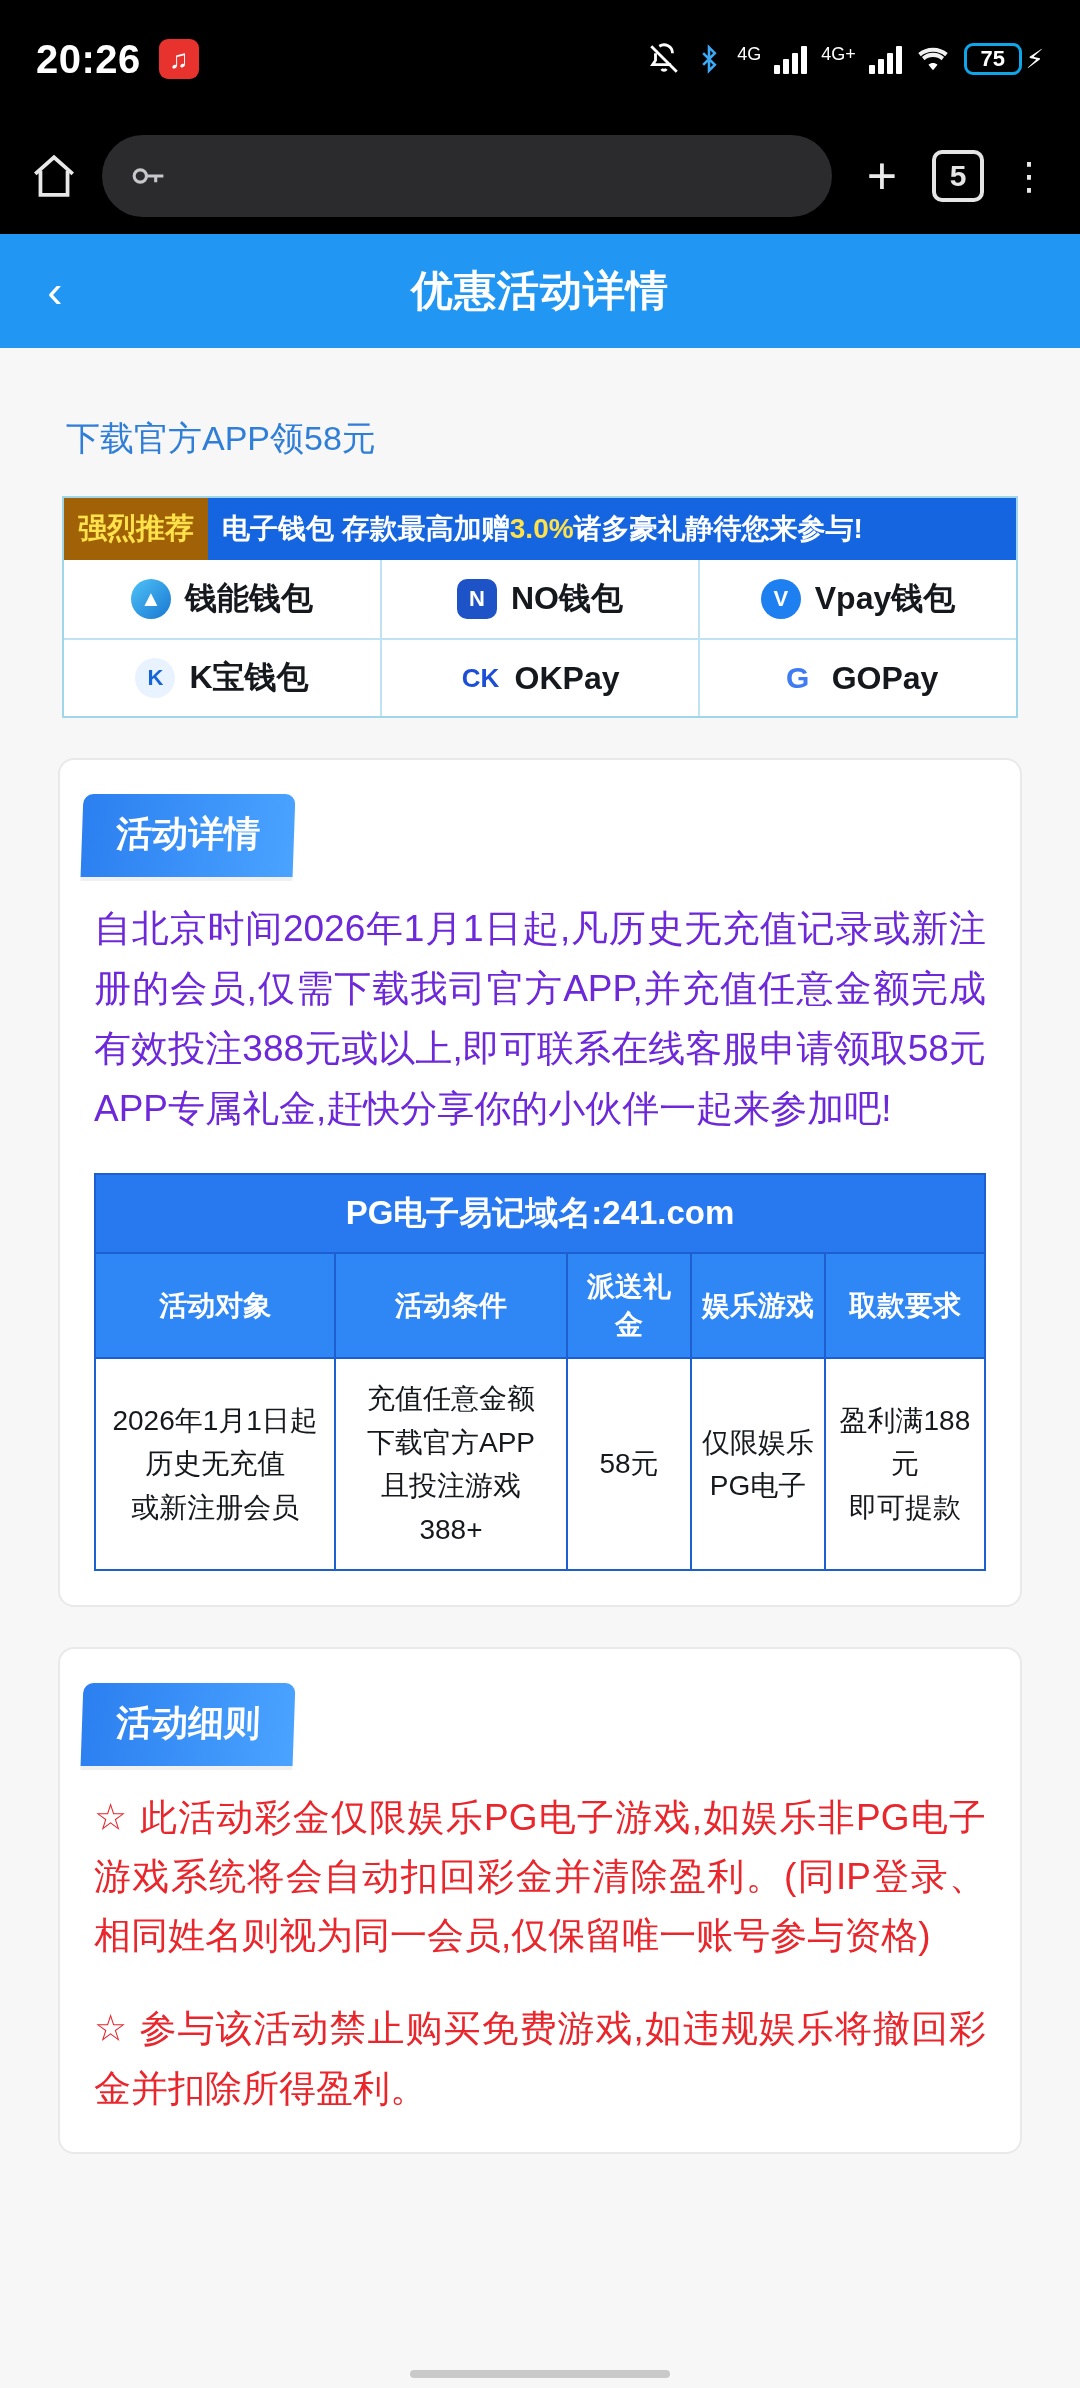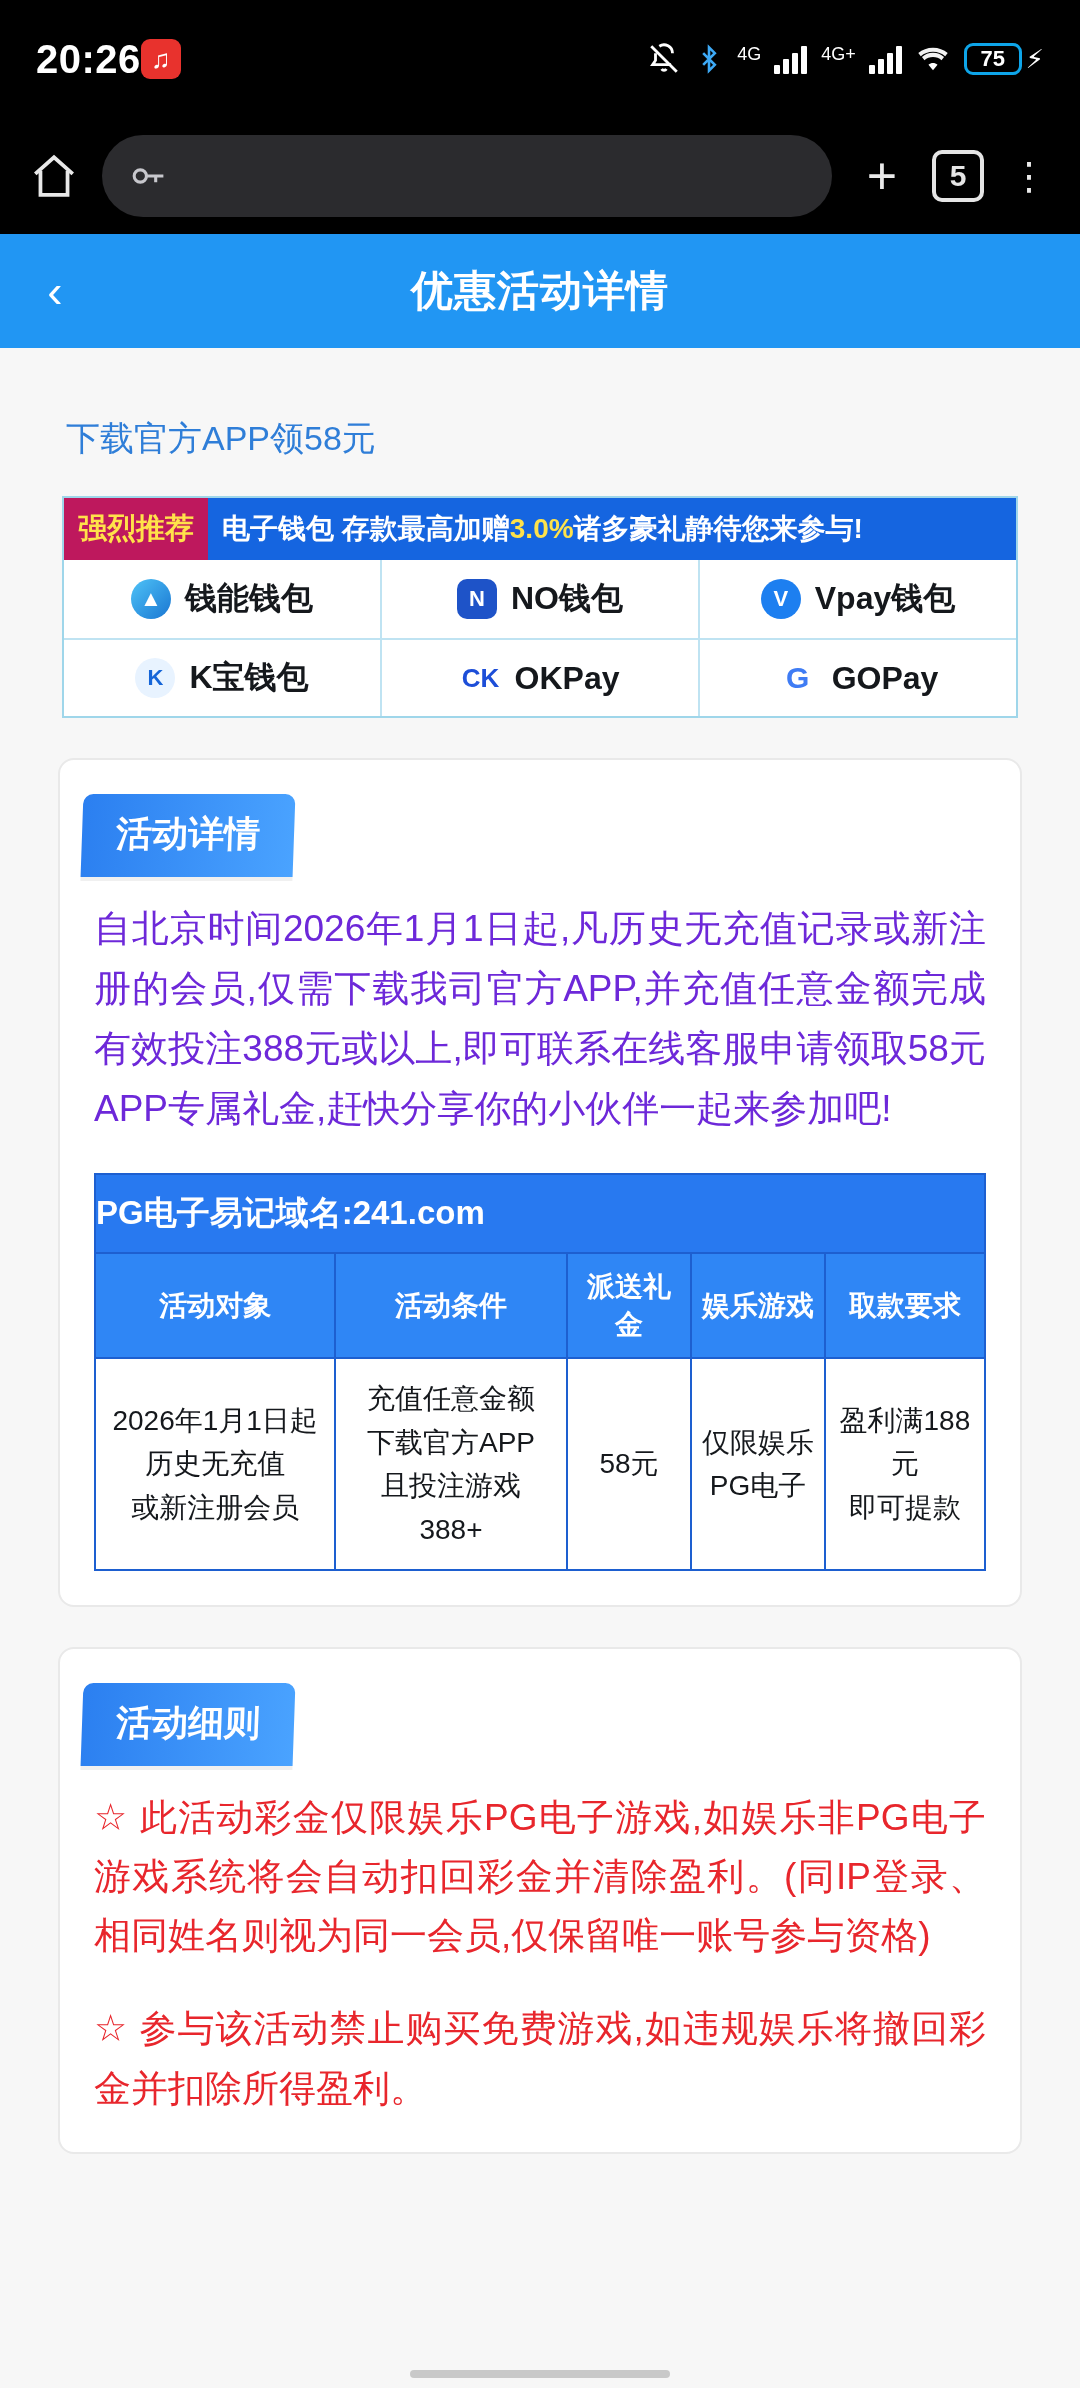--- a/index.html
+++ b/index.html
@@ -14,21 +14,21 @@
   
   .status-bar {
     height: 118px;
     background: #000000;
     display: flex;
     align-items: center;
     justify-content: space-between;
     padding: 0 36px;
     color: #ffffff;
   }
-  .status-left { display: flex; align-items: center; }
+  .status-left { display: flex; align-items: center; gap: 18px; }
   .status-time { font-size: 40px; font-weight: 600; letter-spacing: 0.5px; }
   .netease-icon {
     width: 40px; height: 40px; border-radius: 9px;
     background: #e8322d; display: flex; align-items: center; justify-content: center;
     color: #fff; font-size: 26px; line-height: 1;
   }
   .status-right { display: flex; align-items: center; gap: 14px; }
   .ico { display: inline-flex; align-items: center; justify-content: center; }
   .bell-off { font-size: 30px; color: #fff; }
   .bt { font-size: 28px; color: #3da9f5; }
@@ -89,21 +89,21 @@
   .link-line { padding: 36px 66px 8px; margin-top: 32px; }
   .link-line a { color: #2f7ed8; font-size: 34px; text-decoration: none; }
 
   .promo-table {
     margin: 26px 62px 0; border: 2px solid #9fd6ea; background: #ffffff;
   }
   .promo-head {
     display: flex; align-items: center; background: #1565e0; height: 62px; overflow:hidden;
   }
   .promo-head .tagbox {
-    background: #be185d; color: #ffe24a; font-size: 29px; font-weight: 700;
+    background: #a16207; color: #ffe24a; font-size: 29px; font-weight: 700;
     padding: 4px 14px; height: 100%; display: flex; align-items: center;
   }
   .promo-head .h-txt { color: #ffffff; font-size: 28px; font-weight: 700; padding-left: 14px; white-space: nowrap;}
   .promo-head .h-hl { color: #ffe24a; font-weight: 700; }
   .promo-row { display: flex; height: 78px; }
   .promo-row + .promo-row { border-top: 2px solid #bfe3f2; }
   .promo-cell {
     flex: 1; display: flex; align-items: center; justify-content: center; gap: 14px;
     font-size: 32px; font-weight: 700; color: #15181c;
   }
@@ -137,21 +137,21 @@
     font-size: 37px; line-height: 1.62; color: #6d28d9; text-align: justify;
   }
 
   
   .dtable {
     margin-top: 34px; border: 2px solid #1d5fd0; border-collapse: collapse; width: 100%;
   }
   .dtable td, .dtable th { border: 2px solid #1d5fd0; }
   .dtable .title-cell {
     background: #2879f0; color: #ffffff; font-size: 33px; font-weight: 700;
-    text-align: left; padding: 16px 0;
+    text-align: center; padding: 16px 0;
   }
   .dtable th {
     background: #2f86f5; color: #ffffff; font-size: 28px; font-weight: 700;
     text-align: center; padding: 14px 6px; line-height: 1.35;
   }
   .dtable td.body-cell {
     background: #ffffff; color: #15181c; font-size: 28px; text-align: center;
     padding: 18px 8px; line-height: 1.55;
   }
 

